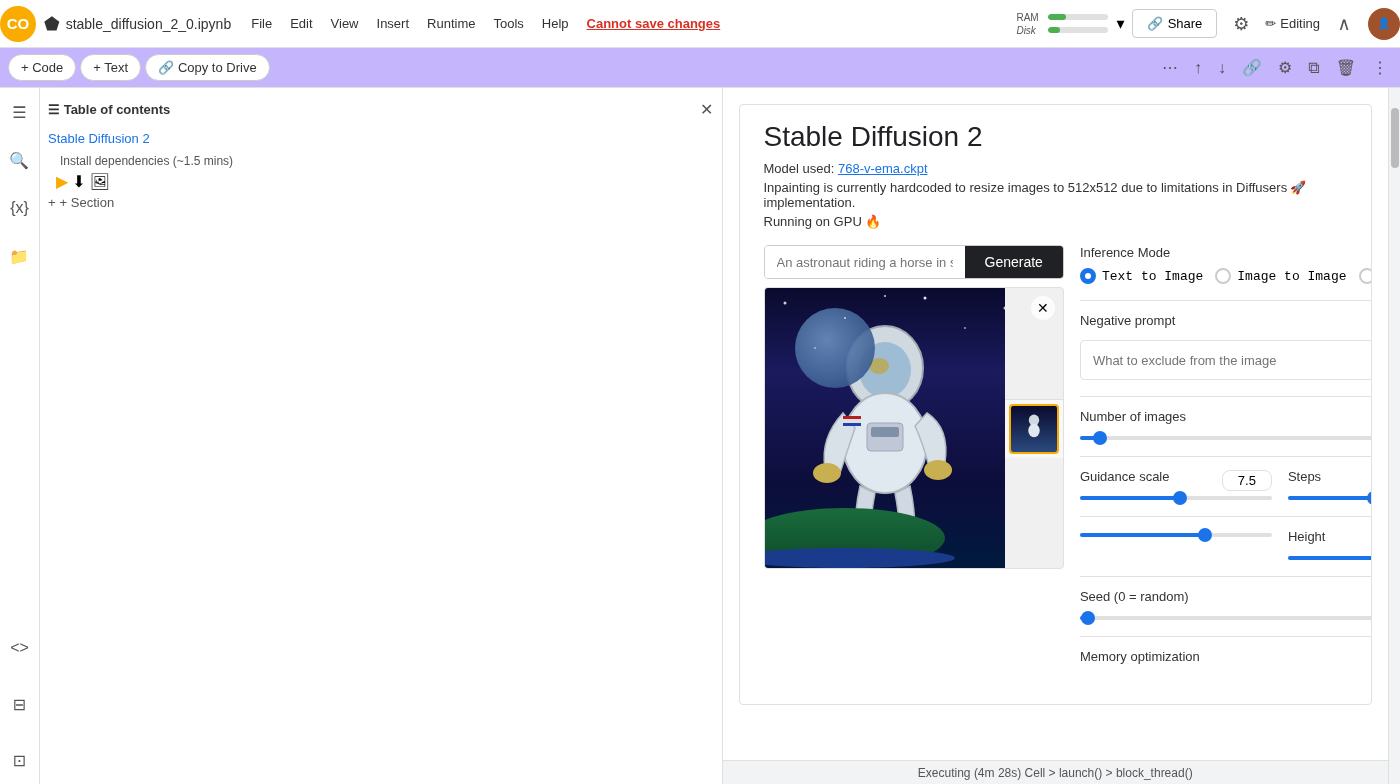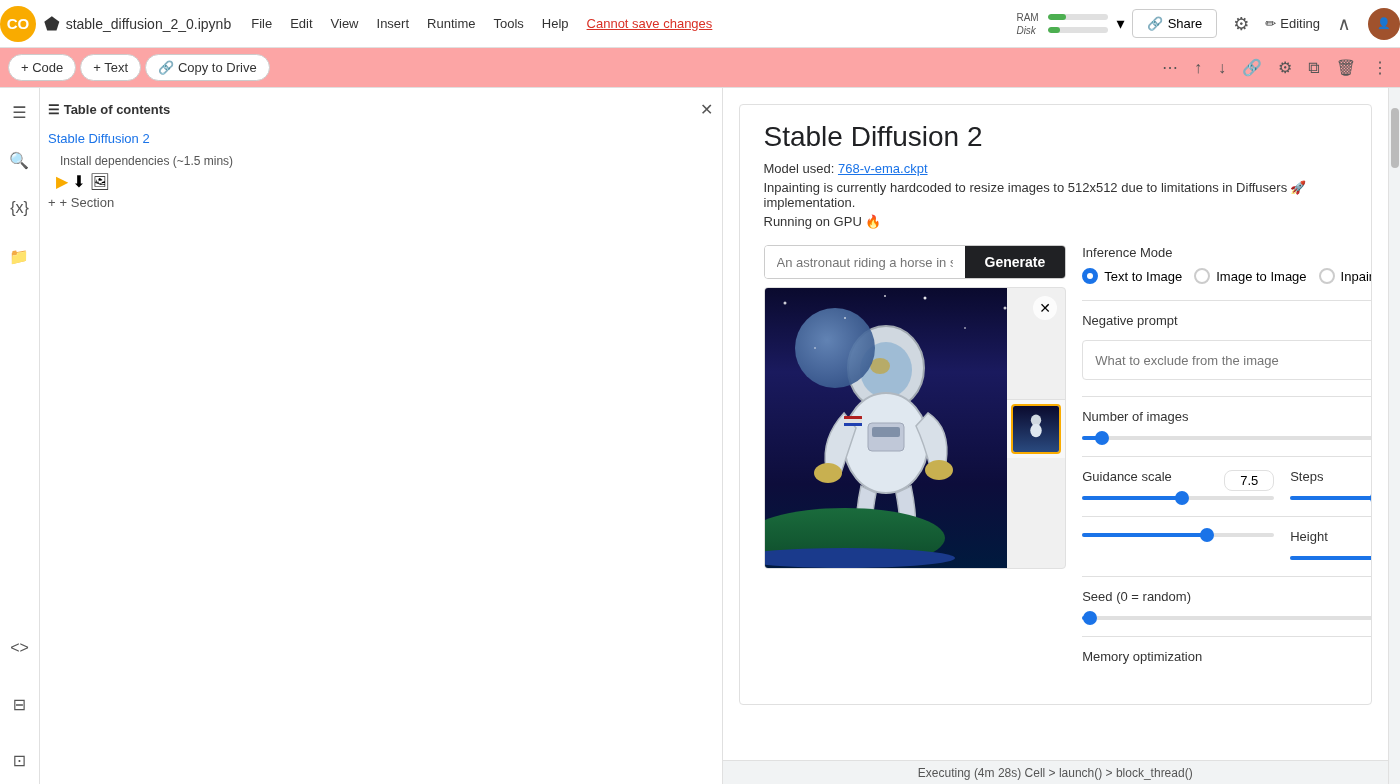--- a/index.html
+++ b/index.html
@@ -4,33 +4,33 @@
   <style>
     * { box-sizing: border-box; margin: 0; padding: 0; }
     body { font-family: Arial, sans-serif; font-size: 13px; background: #fff; overflow: hidden; width: 1400px; height: 784px; display: flex; flex-direction: column; }
 
     
     .top-bar { display: flex; align-items: center; height: 48px; background: #fff; border-bottom: 1px solid #e0e0e0; padding: 0 0; gap: 8px; }
     .colab-logo { width: 36px; height: 36px; background: #f9ab00; border-radius: 50%; display: flex; align-items: center; justify-content: center; font-weight: 900; font-size: 15px; color: #fff; flex-shrink: 0; }
     .notebook-title { display: flex; align-items: center; gap: 6px; font-size: 14px; color: #333; }
     .menu-bar { display: flex; align-items: center; gap: 2px; margin-left: 4px; }
     .menu-item { padding: 4px 8px; font-size: 13px; color: #333; cursor: pointer; border-radius: 4px; }
-    .cannot-save { color: #d93025; font-size: 13px; text-decoration: underline; cursor: pointer; margin-left: 8px; }
+    .cannot-save { color: #d93025; font-size: 13px; text-decoration: underline; cursor: pointer; margin-left: 8px; font-weight: bold; }
     .top-right { margin-left: auto; display: flex; align-items: center; gap: 8px; }
     .ram-disk { display: flex; flex-direction: column; gap: 2px; font-size: 10px; color: #555; }
     .ram-disk-row { display: flex; align-items: center; gap: 4px; }
     .progress-mini { width: 60px; height: 6px; background: #e0e0e0; border-radius: 3px; overflow: hidden; }
     .progress-mini-fill { height: 100%; background: #4caf50; border-radius: 3px; }
     .share-btn { padding: 6px 14px; border: 1px solid #ccc; border-radius: 4px; background: #fff; font-size: 13px; cursor: pointer; display: flex; align-items: center; gap: 4px; }
     .gear-btn { width: 32px; height: 32px; border: none; background: none; cursor: pointer; font-size: 18px; color: #555; display: flex; align-items: center; justify-content: center; }
     .avatar { width: 32px; height: 32px; border-radius: 50%; background: #ccc; overflow: hidden; display: flex; align-items: center; justify-content: center; }
     .editing-bar { display: flex; align-items: center; gap: 4px; font-size: 13px; color: #333; }
 
     
-    .toolbar { display: flex; align-items: center; height: 40px; background: #fca5a5; border-bottom: 1px solid #e0e0e0; padding: 0 8px; gap: 4px; }
+    .toolbar { display: flex; align-items: center; height: 40px; background: #c4b5fd; border-bottom: 1px solid #e0e0e0; padding: 0 8px; gap: 4px; }
     .toolbar-btn { padding: 5px 12px; border: 1px solid #ccc; border-radius: 20px; background: #fff; font-size: 13px; cursor: pointer; display: flex; align-items: center; gap: 4px; color: #333; }
     .toolbar-icons { margin-left: auto; display: flex; align-items: center; gap: 8px; }
     .icon-btn { background: none; border: none; cursor: pointer; color: #555; font-size: 16px; padding: 4px; }
     .sidebar-icons { width: 40px; border-right: 1px solid #e0e0e0; display: flex; flex-direction: column; align-items: center; padding-top: 8px; gap: 16px; background: #fff; }
     .sidebar-icon { width: 32px; height: 32px; display: flex; align-items: center; justify-content: center; cursor: pointer; color: #555; font-size: 16px; border-radius: 4px; }
     .sidebar-content { flex: 1; overflow-y: auto; padding: 8px; }
     .sidebar-header { display: flex; align-items: center; justify-content: space-between; padding: 4px 0 8px; }
     .sidebar-title { font-size: 13px; font-weight: 600; color: #333; display: flex; align-items: center; gap: 4px; }
     .sidebar-close { background: none; border: none; cursor: pointer; font-size: 16px; color: #555; }
     .toc-item { padding: 4px 0; font-size: 13px; cursor: pointer; }
@@ -58,35 +58,35 @@
     .app-gpu { font-size: 13px; color: #333; margin-bottom: 16px; display: flex; align-items: center; gap: 4px; }
 
     
     .app-panels { display: flex; gap: 16px; }
     .left-panel { flex: 1; max-width: 520px; }
     .right-panel { width: 400px; flex-shrink: 0; }
 
     
     .input-generate { display: flex; border: 1px solid #ccc; border-radius: 4px; overflow: hidden; margin-bottom: 8px; background: #fff; }
     .prompt-input { flex: 1; border: none; outline: none; padding: 8px 12px; font-size: 13px; color: #333; }
-    .generate-btn { background: #202124; color: #fff; border: none; padding: 8px 20px; font-size: 14px; font-weight: 700; cursor: pointer; }
+    .generate-btn { background: #202124; color: #fff; border: none; padding: 8px 20px; font-size: 14px; font-weight: 400; cursor: pointer; }
 
     
     .image-area { position: relative; border: 1px solid #e0e0e0; border-radius: 4px; overflow: hidden; background: #f0f0f0; min-height: 280px; display: flex; align-items: center; justify-content: center; }
     .image-close { position: absolute; top: 8px; right: 8px; background: rgba(255,255,255,0.8); border: none; border-radius: 50%; width: 24px; height: 24px; cursor: pointer; font-size: 14px; display: flex; align-items: center; justify-content: center; }
     .astronaut-img { width: 100%; height: 280px; background: linear-gradient(to bottom, #0a0a2e 0%, #1a1a5e 30%, #0d0d3b 70%, #001a3e 100%); position: relative; display: flex; align-items: center; justify-content: center; overflow: hidden; }
     
     .thumbnail-row { display: flex; gap: 4px; padding: 4px; border-top: 1px solid #e0e0e0; background: #f8f8f8; }
     .thumb { width: 50px; height: 50px; border: 2px solid #f9ab00; border-radius: 4px; overflow: hidden; cursor: pointer; }
 
     
     .inference-mode { margin-bottom: 16px; }
     .section-label { font-size: 13px; font-weight: 500; color: #333; margin-bottom: 8px; }
     .radio-group { display: flex; gap: 12px; }
-    .radio-option { display: flex; align-items: center; gap: 6px; cursor: pointer; font-size: 13px; }
+    .radio-option { display: flex; align-items: center; gap: 6px; cursor: pointer; font-size: 13px; font-family: Liberation Mono, monospace; }
     .radio-circle { width: 16px; height: 16px; border-radius: 50%; border: 2px solid #ccc; display: flex; align-items: center; justify-content: center; flex-shrink: 0; }
     .radio-circle.selected { border-color: #1a73e8; background: #1a73e8; }
     .radio-circle.selected::after { content: ''; width: 6px; height: 6px; background: #fff; border-radius: 50%; }
     .control-section { margin-bottom: 16px; border-top: 1px solid #e0e0e0; padding-top: 12px; }
     .negative-input { width: 100%; border: 1px solid #e0e0e0; border-radius: 4px; padding: 8px 12px; font-size: 13px; color: #999; outline: none; height: 40px; margin-top: 4px; }
     .control-row { display: flex; align-items: center; justify-content: space-between; margin-bottom: 4px; }
     .control-value { border: 1px solid #e0e0e0; border-radius: 8px; padding: 2px 8px; font-size: 13px; min-width: 50px; text-align: center; }
     .slider-container { width: 100%; margin-top: 4px; }
     .slider-track { width: 100%; height: 4px; background: #e0e0e0; border-radius: 2px; position: relative; }
     .slider-fill { height: 4px; background: #1a73e8; border-radius: 2px; position: absolute; left: 0; top: 0; }

